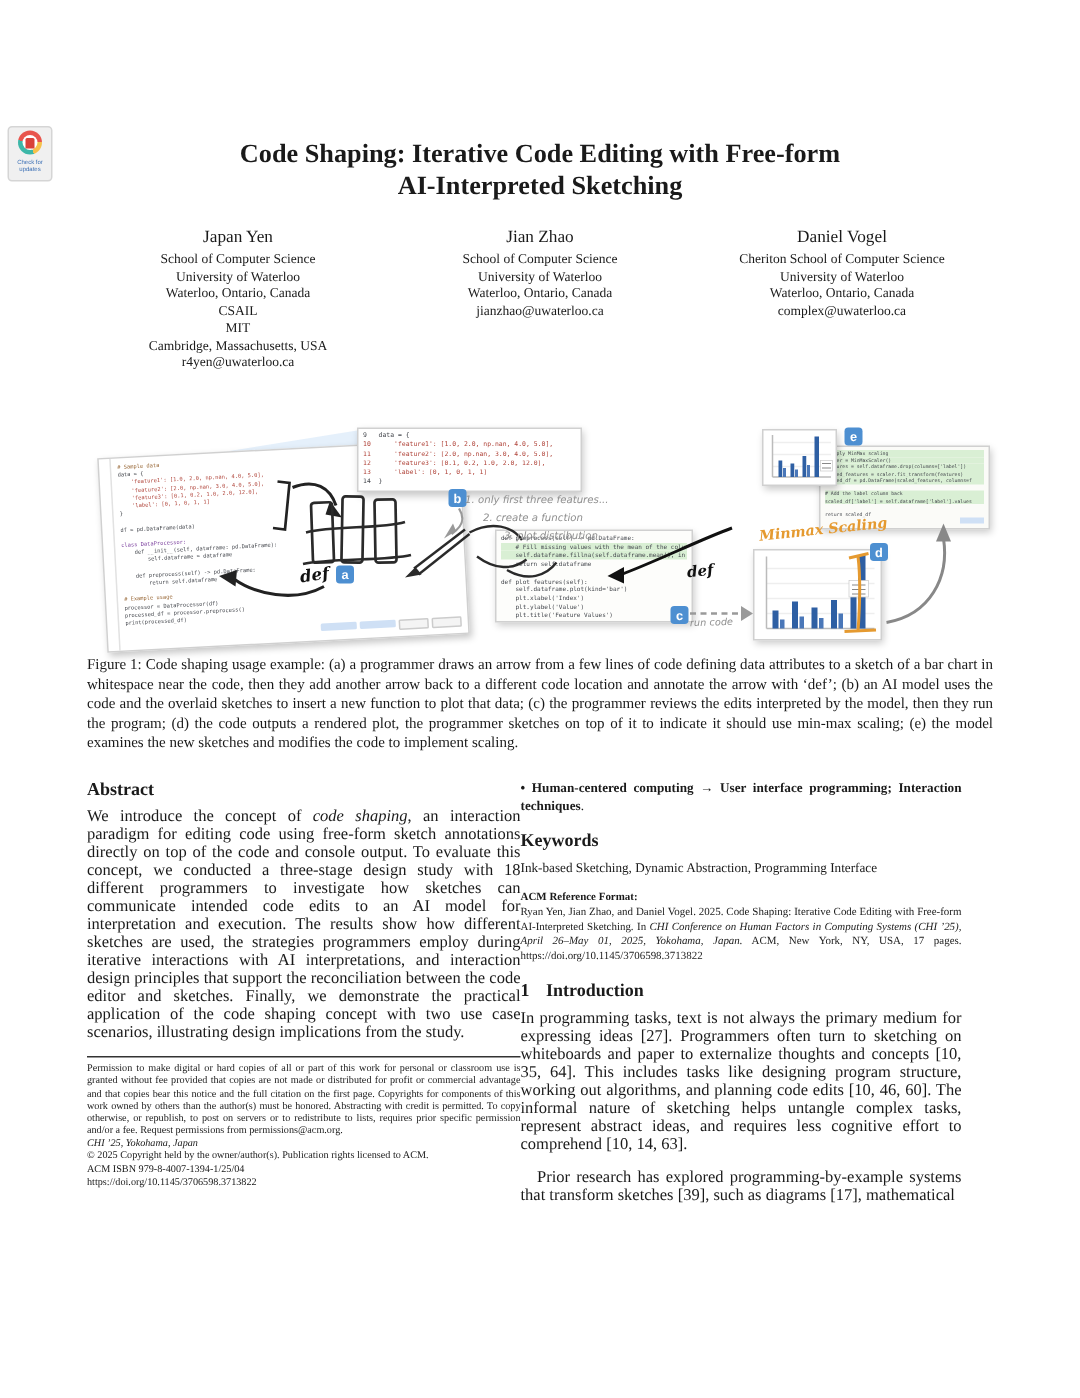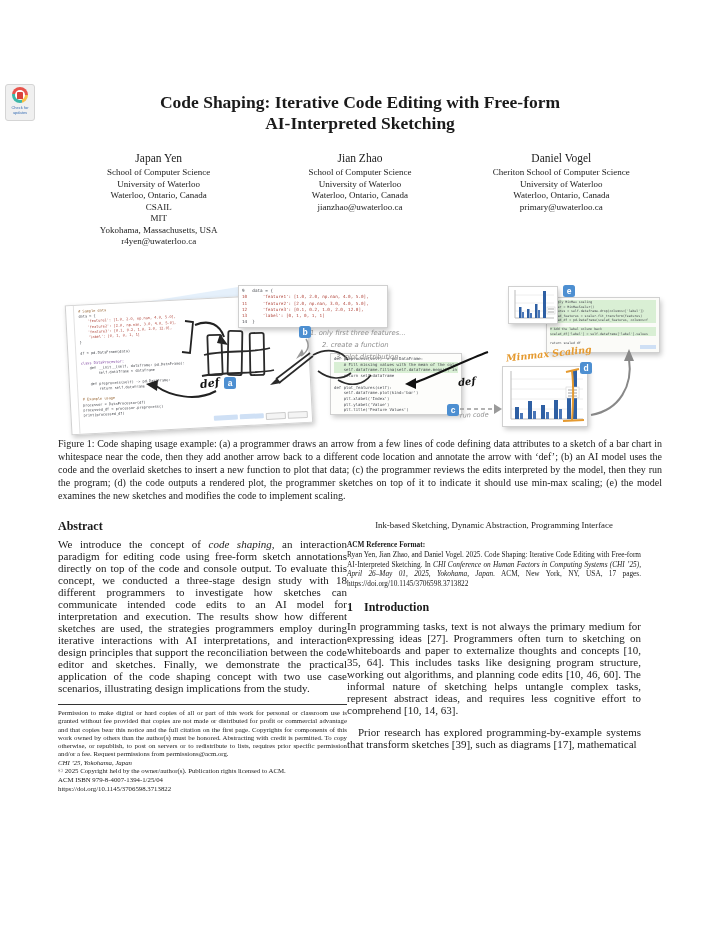--- a/index.html
+++ b/index.html
@@ -76,21 +76,21 @@
   .cols{position:absolute;top:519px;left:58px;width:604px;display:flex;}
   .colL{width:289px;} .colR{width:294px;}
   .h1{font-size:12px;font-weight:bold;margin:0 0 4px 0;}
   .bodytxt{font-size:11px;line-height:12px;text-align:justify;margin:0;}
   .permission{margin-top:10px;border-top:0.7px solid #333333;padding-top:4px;}
   .small{font-size:6.8px;line-height:8.3px;text-align:justify;margin:0;}
   .smallline{font-size:6.8px;line-height:8.6px;}
   .ital{font-style:italic;}
   .ccs-line{font-size:8.8px;line-height:12px;margin:0 0 10px 0;text-align:justify;}
   .bold{font-weight:bold;}
-  .kw-line{font-size:8.8px;line-height:12px;margin:0 0 9px 0;text-align:center;}
+  .kw-line{font-size:8.8px;line-height:12px;margin:0 0 9px 0;}
   .refhead{font-size:7.3px;font-weight:bold;margin:0 0 1px 0;}
   .reftxt{font-size:7.3px;line-height:9.6px;text-align:justify;margin:0 0 12px 0;}
   .introhead{font-size:12px;font-weight:bold;margin:4px 0 5px 0;}
   .introhead .num{margin-right:11px;}
   .indent{text-indent:11px;}
 </style>
 </head>
 <body>
 
 <div class="page">
@@ -111,40 +111,40 @@
 
   <div class="authors">
     <div class="author">
       <div class="author-name">Japan Yen</div>
       <div data-list="authors.0.lines">
           <div class="affil-line">School of Computer Science</div>
           <div class="affil-line">University of Waterloo</div>
           <div class="affil-line">Waterloo, Ontario, Canada</div>
           <div class="affil-line">CSAIL</div>
           <div class="affil-line">MIT</div>
-          <div class="affil-line">Yokohama, Massachusetts, USA</div>
+          <div class="affil-line">Cambridge, Massachusetts, USA</div>
           <div class="affil-line">r4yen@uwaterloo.ca</div>
         </div>
     </div>
     <div class="author">
       <div class="author-name">Jian Zhao</div>
       <div data-list="authors.1.lines">
           <div class="affil-line">School of Computer Science</div>
           <div class="affil-line">University of Waterloo</div>
           <div class="affil-line">Waterloo, Ontario, Canada</div>
           <div class="affil-line">jianzhao@uwaterloo.ca</div>
         </div>
     </div>
     <div class="author">
       <div class="author-name">Daniel Vogel</div>
       <div data-list="authors.2.lines">
           <div class="affil-line">Cheriton School of Computer Science</div>
           <div class="affil-line">University of Waterloo</div>
           <div class="affil-line">Waterloo, Ontario, Canada</div>
-          <div class="affil-line">primary@uwaterloo.ca</div>
+          <div class="affil-line">complex@uwaterloo.ca</div>
         </div>
     </div>
   </div>
 
   <div class="figure">
 
     <svg class="ovl-under" width="604" height="150" viewBox="0 0 604 150">
       <polygon points="30,28 180,4 180,44 30,56" fill="#cfe3f7" opacity="0.55"></polygon>
     </svg>
 
@@ -356,21 +356,23 @@
       <div class="permission">
         <p class="small">Permission to make digital or hard copies of all or part of this work for personal or classroom use is granted without fee provided that copies are not made or distributed for profit or commercial advantage and that copies bear this notice and the full citation on the first page. Copyrights for components of this work owned by others than the author(s) must be honored. Abstracting with credit is permitted. To copy otherwise, or republish, to post on servers or to redistribute to lists, requires prior specific permission and/or a fee. Request permissions from permissions@acm.org.</p>
         <div class="smallline ital">CHI ’25, Yokohama, Japan</div>
         <div class="smallline">© 2025 Copyright held by the owner/author(s). Publication rights licensed to ACM.</div>
         <div class="smallline">ACM ISBN 979-8-4007-1394-1/25/04</div>
         <div class="smallline">https://doi.org/10.1145/3706598.3713822</div>
       </div>
     </div>
 
     <div class="colR">
-
+      <p class="ccs-line"><span class="bold">•</span> <span class="bold">Human-centered computing</span> <span>→</span> <span class="bold">User interface programming; Interaction techniques</span><span>.</span></p>
+
+      <div class="h1">Keywords</div>
       <p class="kw-line">Ink-based Sketching, Dynamic Abstraction, Programming Interface</p>
 
       <div class="refhead">ACM Reference Format:</div>
       <p class="reftxt"><span>Ryan Yen, Jian Zhao, and Daniel Vogel. 2025. Code Shaping: Iterative Code Editing with Free-form AI-Interpreted Sketching. In </span><span class="ital">CHI Conference on Human Factors in Computing Systems (CHI ’25), April 26–May 01, 2025, Yokohama, Japan.</span><span> ACM, New York, NY, USA, 17 pages. https://doi.org/10.1145/3706598.3713822</span></p>
 
       <div class="introhead"><span class="num">1</span><span>Introduction</span></div>
       <p class="bodytxt">In programming tasks, text is not always the primary medium for expressing ideas [27]. Programmers often turn to sketching on whiteboards and paper to externalize thoughts and concepts [10, 35, 64]. This includes tasks like designing program structure, working out algorithms, and planning code edits [10, 46, 60]. The informal nature of sketching helps untangle complex tasks, represent abstract ideas, and requires less cognitive effort to comprehend [10, 14, 63].</p>
       <p class="bodytxt indent" style="margin-top:10px;">Prior research has explored programming-by-example systems that transform sketches [39], such as diagrams [17], mathematical</p>
     </div>
   </div>

